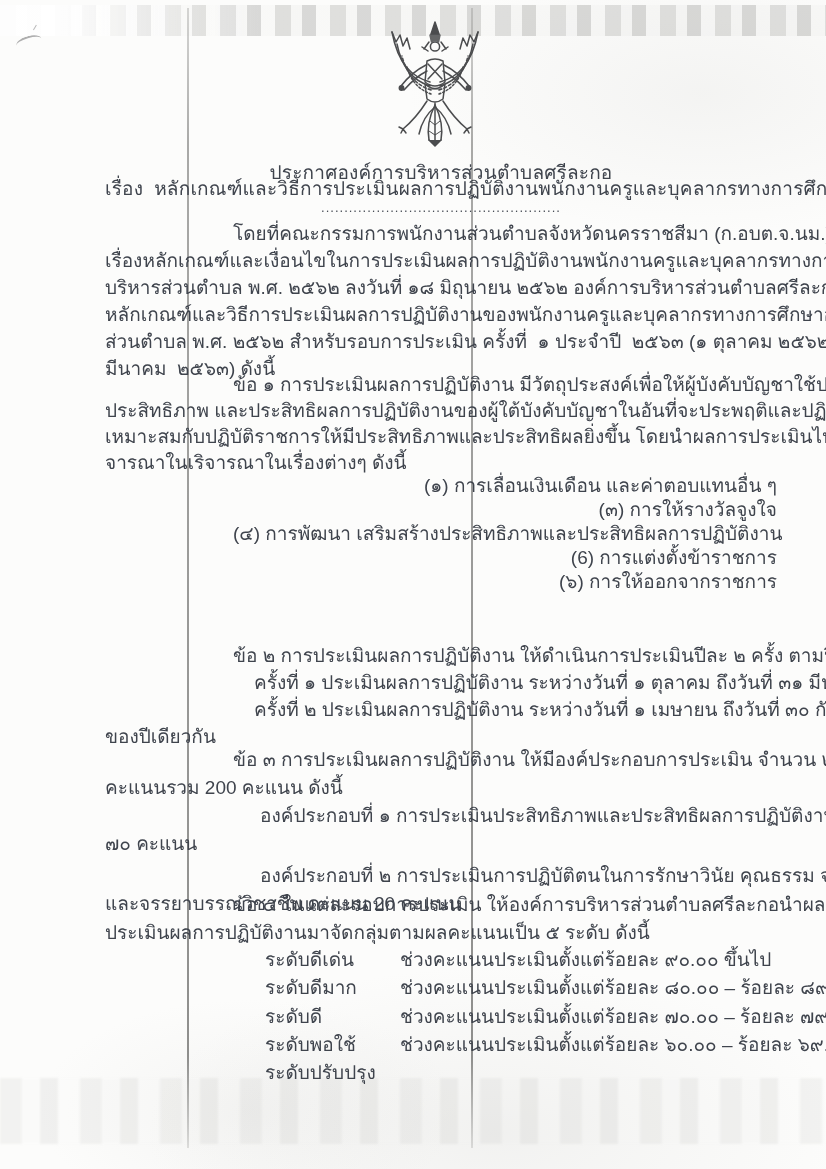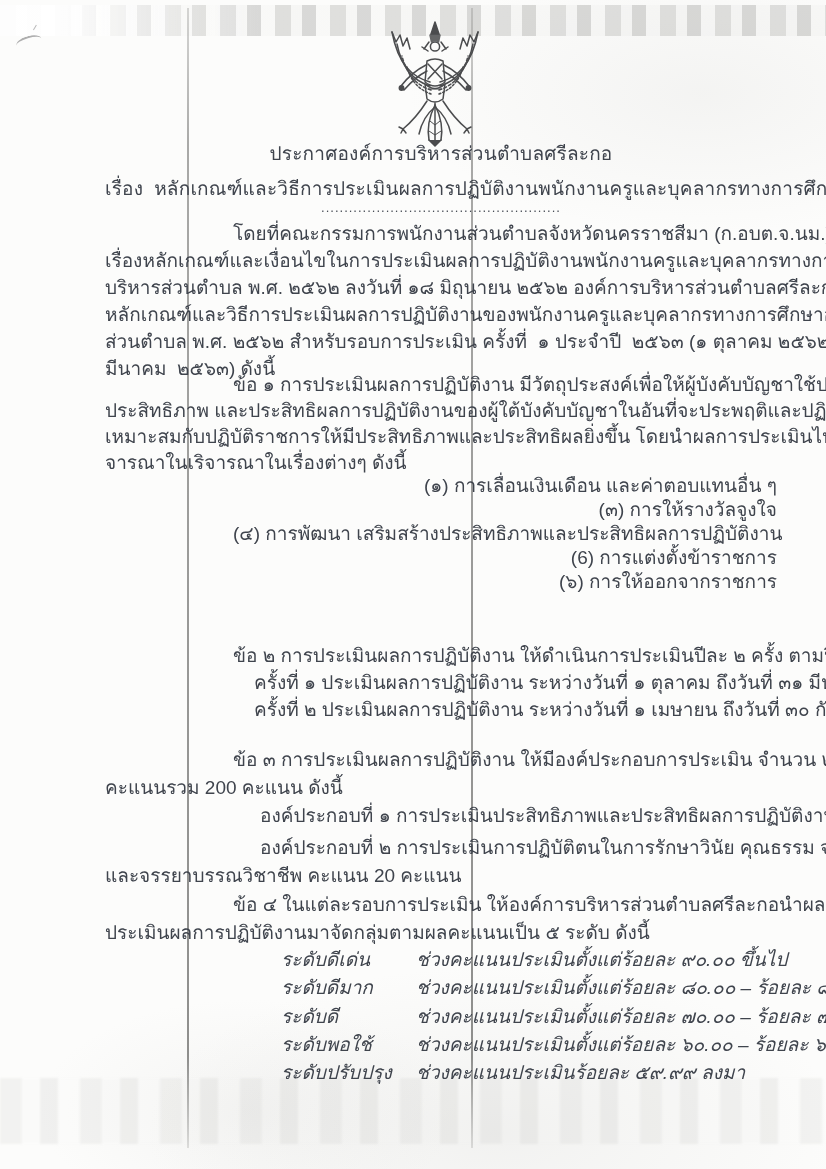--- a/index.html
+++ b/index.html
@@ -69,21 +69,21 @@
   .lh26 .ln{line-height:26px;height:26px;}
   .lh24 .ln{line-height:24px;height:24px;}
   .lh28 .ln{line-height:28px;height:28px;}
   .in1{padding-left:128px;}   
   .in2{padding-left:149px;}   
   .in3{padding-left:155px;}   
   .gap4{margin-top:4px;}
   .center{text-align:center;white-space:pre;}
   .title{line-height:27px;height:27px;letter-spacing:0.2px;}
   .dots{font-size:13px;letter-spacing:1px;color:#4a4f58;line-height:14px;}
-  .levels{position:absolute;left:281px;top:946px;width:512px;font-style:italic;}
+  .levels{position:absolute;left:265px;top:946px;width:512px;}
   .lvrow{display:flex;line-height:28.3px;height:28.3px;white-space:pre;}
   .lvlabel{width:135px;flex:0 0 135px;}
   .lvrange{flex:1;}
 </style>
 </head>
 <body>
 
 <div class="page">
 
   <div class="scan-band"></div>
@@ -135,21 +135,21 @@
       <path d="M63,85 C57,97 55,109 57,120"></path>
       <path d="M63,85 C69,97 71,109 69,120"></path>
       <path d="M63,87 C53,95 49,105 47,114"></path>
       <path d="M63,87 C73,95 77,105 79,114"></path>
       <path d="M57,120 L63,126 L69,120" fill="#4b4c4e"></path>
       <path d="M58,101 L63,105 L68,101" stroke-width="1"></path>
       <path d="M57,111 L63,115 L69,111" stroke-width="1"></path>
     </g>
   </svg>
 
-  <div class="blk center title" style="top:140px;">ประกาศองค์การบริหารส่วนตำบลศรีละกอ</div>
+  <div class="blk center title" style="top:159px;">ประกาศองค์การบริหารส่วนตำบลศรีละกอ</div>
   <div class="blk center title" style="top:175px;">เรื่อง  หลักเกณฑ์และวิธีการประเมินผลการปฏิบัติงานพนักงานครูและบุคลากรทางการศึกษา</div>
   <div class="blk center dots" style="top:201px;">....................................................</div>
 
   <div class="blk" style="top:220px;">
     <div class="ln in1">โดยที่คณะกรรมการพนักงานส่วนตำบลจังหวัดนครราชสีมา (ก.อบต.จ.นม.) ได้ประกาศ</div>
     <div class="ln">เรื่องหลักเกณฑ์และเงื่อนไขในการประเมินผลการปฏิบัติงานพนักงานครูและบุคลากรทางการศึกษาองค์การ</div>
     <div class="ln">บริหารส่วนตำบล พ.ศ. ๒๕๖๒ ลงวันที่ ๑๘ มิถุนายน ๒๕๖๒ องค์การบริหารส่วนตำบลศรีละกอ จึงประกาศ</div>
     <div class="ln">หลักเกณฑ์และวิธีการประเมินผลการปฏิบัติงานของพนักงานครูและบุคลากรทางการศึกษาองค์การบริหาร</div>
     <div class="ln">ส่วนตำบล พ.ศ. ๒๕๖๒ สำหรับรอบการประเมิน ครั้งที่  ๑ ประจำปี  ๒๕๖๓ (๑ ตุลาคม ๒๕๖๒ ถึงวันที่ ๓๑</div>
     <div class="ln">มีนาคม  ๒๕๖๓) ดังนี้</div>
@@ -167,26 +167,28 @@
     <div class="ln in1">(๓) การให้รางวัลจูงใจ</div>
     <div class="ln in1">(๔) การพัฒนา เสริมสร้างประสิทธิภาพและประสิทธิผลการปฏิบัติงาน</div>
     <div class="ln in1">(6) การแต่งตั้งข้าราชการ</div>
     <div class="ln in1">(๖) การให้ออกจากราชการ</div>
   </div>
 
   <div class="blk" style="top:642px;">
     <div class="ln in1">ข้อ ๒ การประเมินผลการปฏิบัติงาน ให้ดำเนินการประเมินปีละ ๒ ครั้ง ตามปีงบประมาณ ดังนี้</div>
     <div class="ln in2">ครั้งที่ ๑ ประเมินผลการปฏิบัติงาน ระหว่างวันที่ ๑ ตุลาคม ถึงวันที่ ๓๑ มีนาคมของปีถัดไป</div>
     <div class="ln in2">ครั้งที่ ๒ ประเมินผลการปฏิบัติงาน ระหว่างวันที่ ๑ เมษายน ถึงวันที่ ๓๐ กันยายน</div>
+    <div class="ln">ของปีเดียวกัน</div>
   </div>
 
   <div class="blk lh28" style="top:746px;">
     <div class="ln in1">ข้อ ๓ การประเมินผลการปฏิบัติงาน ให้มีองค์ประกอบการประเมิน จำนวน ๒ องค์ประกอบ</div>
     <div class="ln">คะแนนรวม 200 คะแนน ดังนี้</div>
     <div class="ln in3">องค์ประกอบที่ ๑ การประเมินประสิทธิภาพและประสิทธิผลการปฏิบัติงาน คะแนน</div>
+    <div class="ln">๗๐ คะแนน</div>
     <div class="ln in3 gap4">องค์ประกอบที่ ๒ การประเมินการปฏิบัติตนในการรักษาวินัย คุณธรรม จริยธรรม</div>
     <div class="ln">และจรรยาบรรณวิชาชีพ คะแนน 20 คะแนน</div>
   </div>
 
   <div class="blk lh28" style="top:891px;">
     <div class="ln in1">ข้อ ๔ ในแต่ละรอบการประเมิน ให้องค์การบริหารส่วนตำบลศรีละกอนำผลคะแนนการ</div>
     <div class="ln">ประเมินผลการปฏิบัติงานมาจัดกลุ่มตามผลคะแนนเป็น ๕ ระดับ ดังนี้</div>
   </div>
 
   <div class="levels">
@@ -201,17 +203,16 @@
     <div class="lvrow">
       <span class="lvlabel">ระดับดี</span>
       <span class="lvrange">ช่วงคะแนนประเมินตั้งแต่ร้อยละ ๗๐.๐๐ – ร้อยละ ๗๙.๙๙</span>
     </div>
     <div class="lvrow">
       <span class="lvlabel">ระดับพอใช้</span>
       <span class="lvrange">ช่วงคะแนนประเมินตั้งแต่ร้อยละ ๖๐.๐๐ – ร้อยละ ๖๙.๙๙</span>
     </div>
     <div class="lvrow">
       <span class="lvlabel">ระดับปรับปรุง</span>
-      <span class="lvrange">ช่วงคะแนนประเมินร้อยละ ๕๙.๙๙ ลงมา</span>
     </div>
   </div>
 
 </div>
 
 </body></html>

